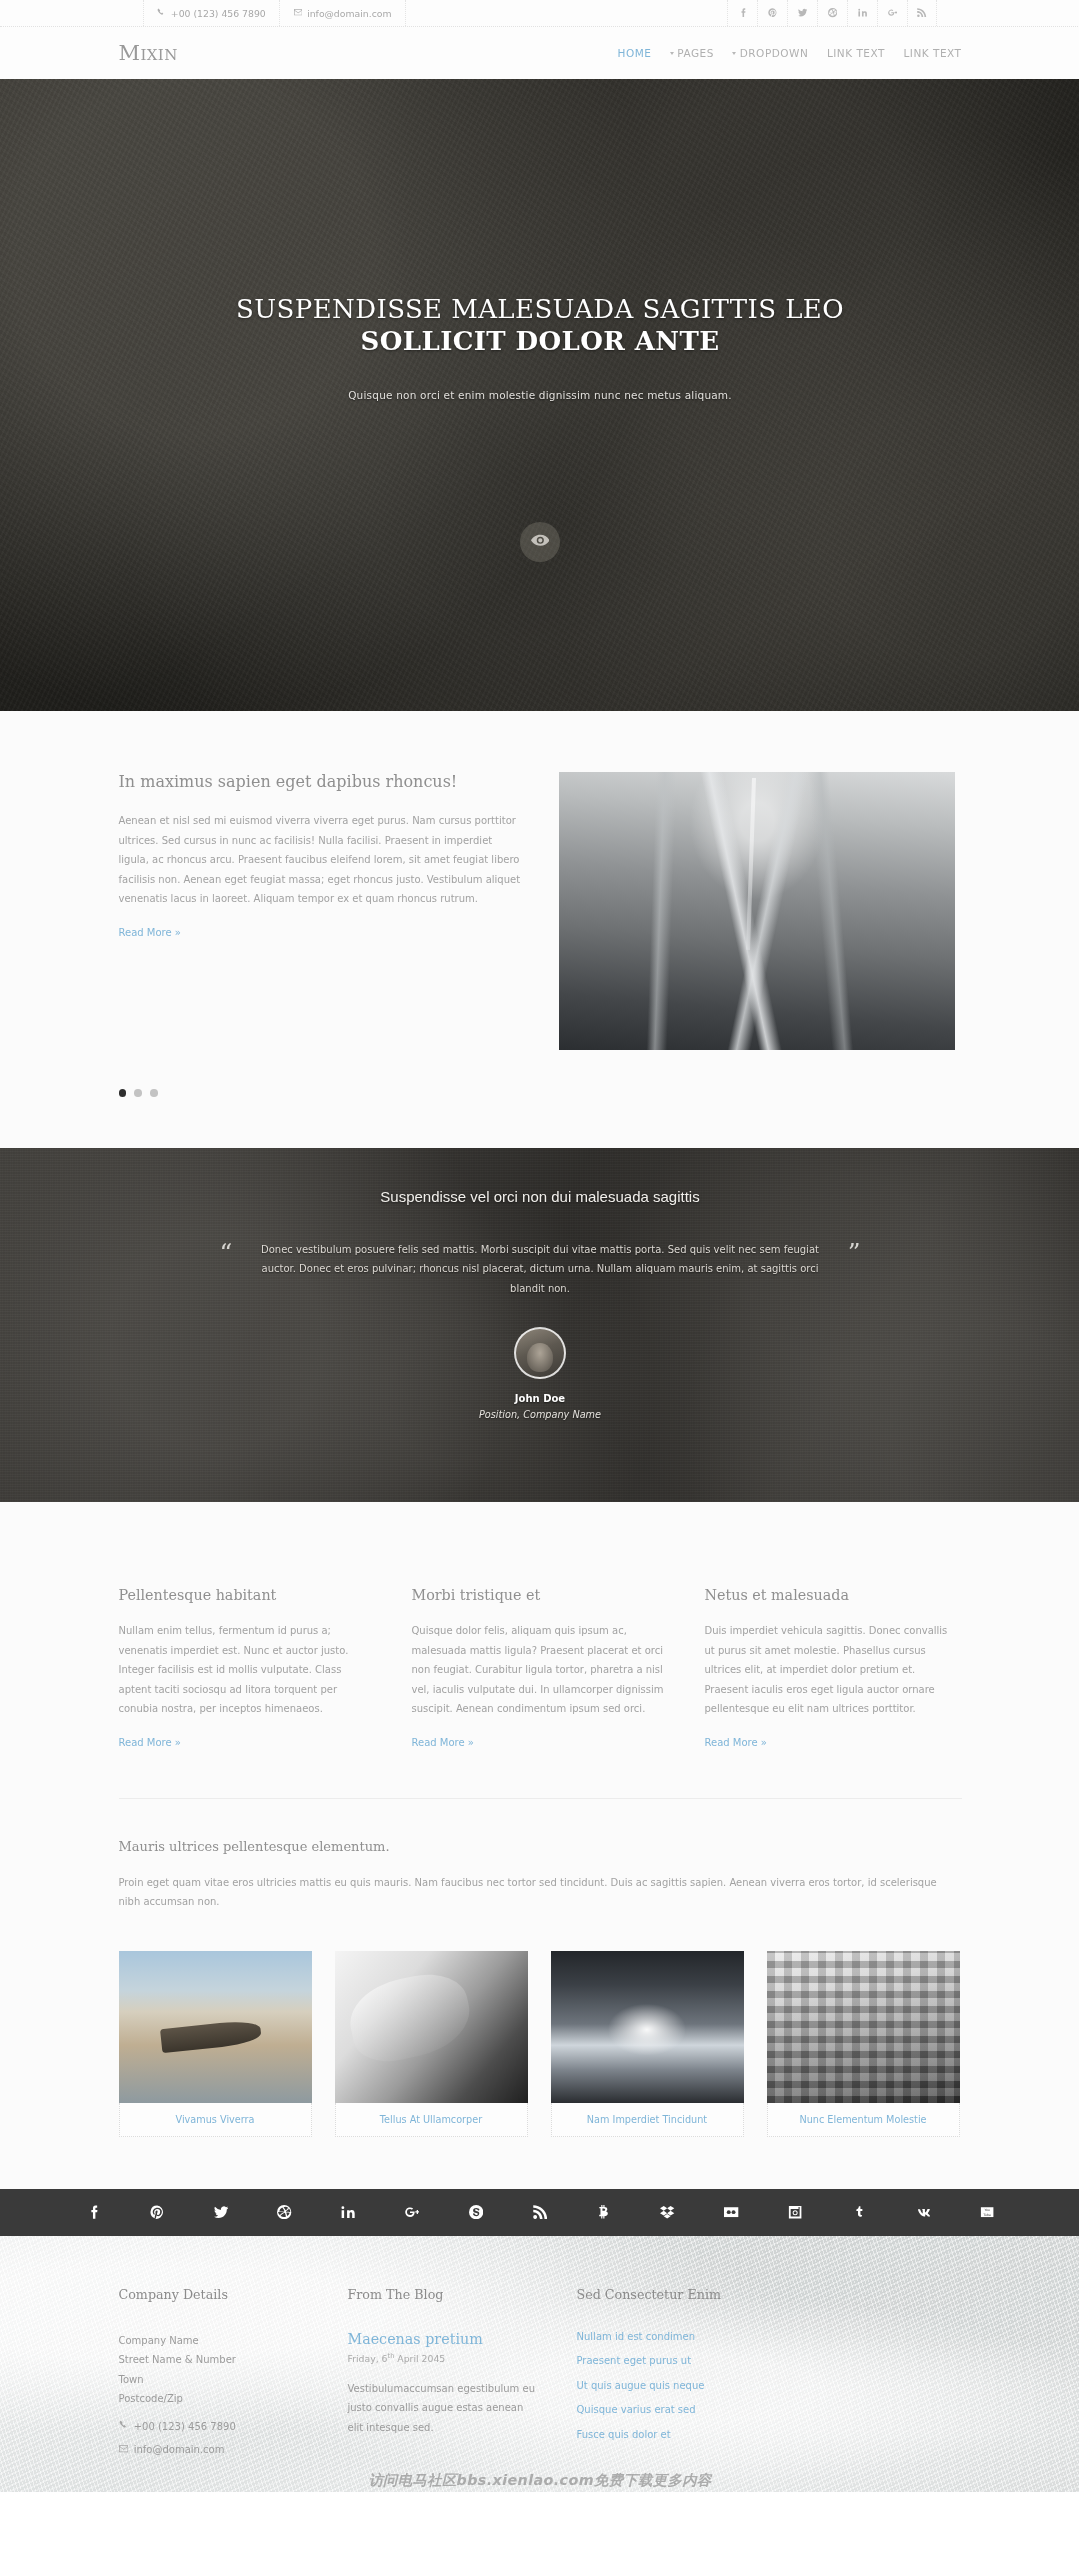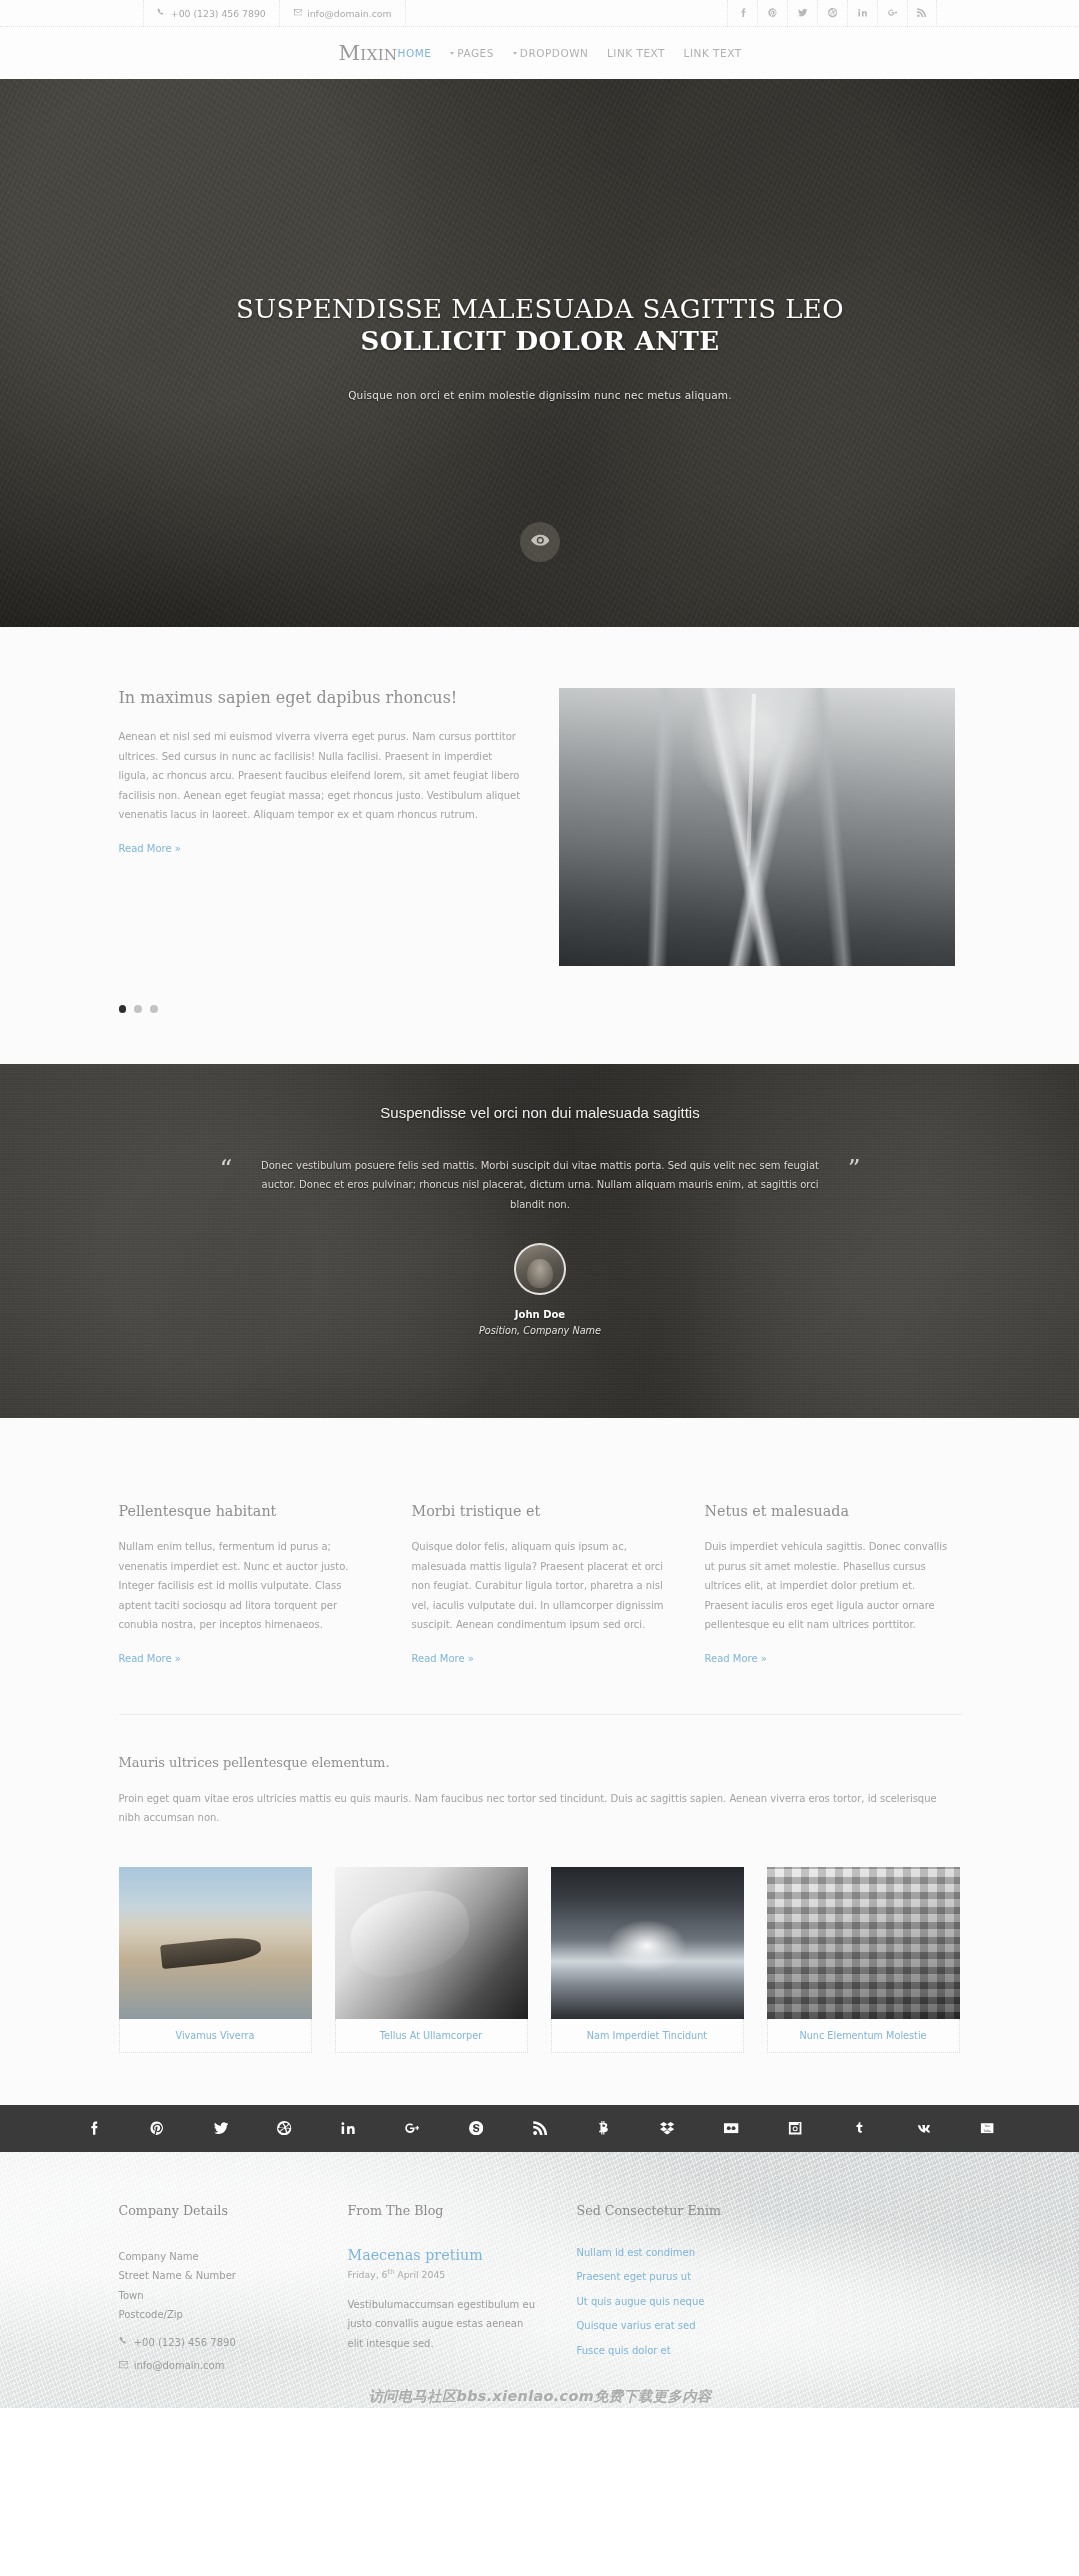--- a/index.html
+++ b/index.html
@@ -43,21 +43,21 @@
   .tb-soc:last-child { border-right: 0.8px dotted #e4e4e4; }
   .tb-soc svg { width: 9.3px; height: 9.3px; fill: #b8b8b8; }
   .tb-item svg { width: 8.4px; height: 8.4px; fill: #b0b0b0; }
 
   
   .header {
     height: 52px;
     background: #fdfdfd;
     display: flex; align-items: center;
   }
-  .header .wrap { display: flex; align-items: center; justify-content: center; }
+  .header .wrap { display: flex; align-items: center; justify-content: space-between; }
   .logo {
     font-family: "DejaVu Serif", serif;
     font-size: 21px;
     color: #999;
     font-variant: small-caps;
     letter-spacing: 0.4px;
     font-weight: 400;
   }
   .nav { display: flex; align-items: center; gap: 18.6px; }
   .nav a {
@@ -72,21 +72,21 @@
     width: 0; height: 0;
     border-left: 2.5px solid transparent;
     border-right: 2.5px solid transparent;
     border-top: 3.4px solid #b8b8b8;
     display: inline-block;
     margin-right: 0.8px;
   }
 
   
   .hero {
-    height: 548px;
+    height: 632px;
     position: relative;
     overflow: hidden;
     background: #2a2723;
   }
   .hero-bg {
     position: absolute; inset: 0;
     background:
       radial-gradient(circle at 18% 28%, rgba(150,143,127,0.55) 0 18%, rgba(0,0,0,0) 46%),
       radial-gradient(circle at 72% 22%, rgba(120,112,99,0.45) 0 14%, rgba(0,0,0,0) 40%),
       radial-gradient(circle at 88% 72%, rgba(135,128,112,0.4) 0 12%, rgba(0,0,0,0) 38%),

